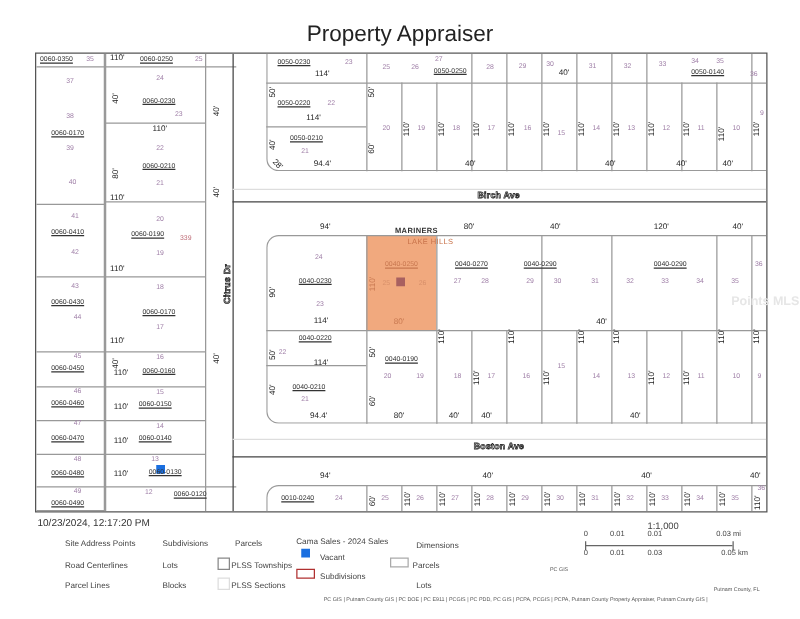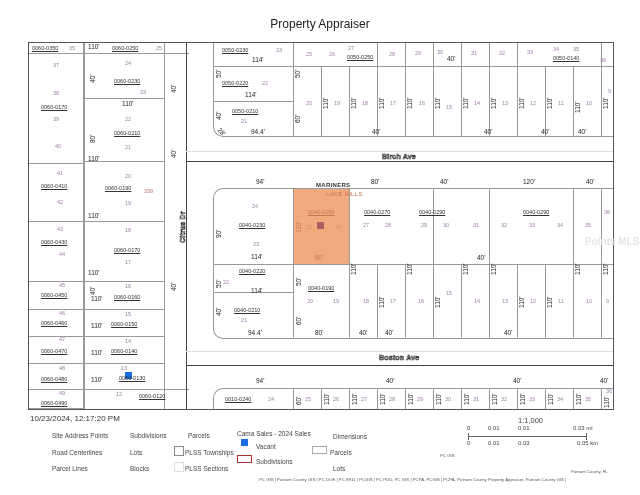--- a/index.html
+++ b/index.html
@@ -1,17 +1,17 @@
 <!DOCTYPE html>
 <html><head>
 <meta charset="utf-8">
 <style>
   html,body{margin:0;padding:0;background:#fff;}
   body{width:640px;height:495px;position:relative;overflow:hidden;font-family:"Liberation Sans",sans-serif;color:#222;}
-  .title{position:absolute;left:0;top:17px;width:640px;text-align:center;font-size:12px;color:#222;}
+  .title{position:absolute;left:0;top:17px;width:640px;text-align:center;font-size:18px;color:#222;}
   .map{position:absolute;left:28px;top:42px;width:584px;height:366px;border:1px solid #555;background:#fff;overflow:hidden;}
   .ln{position:absolute;background:#999;}
   .dk{position:absolute;background:#444;}
   .blk{position:absolute;border:1px solid #999;box-sizing:border-box;}
   .t{position:absolute;font-size:5.5px;white-space:nowrap;line-height:1;}
   .pid{color:#333;text-decoration:underline;}
   .lot{color:#a080a8;font-size:5.5px;}
   .dim{color:#222;font-size:6.5px;}
   .v{transform:rotate(-90deg);transform-origin:left top;}
   .street{position:absolute;font-size:7px;font-weight:bold;color:#fff;-webkit-text-stroke:0.6px #222;letter-spacing:0.2px;}

